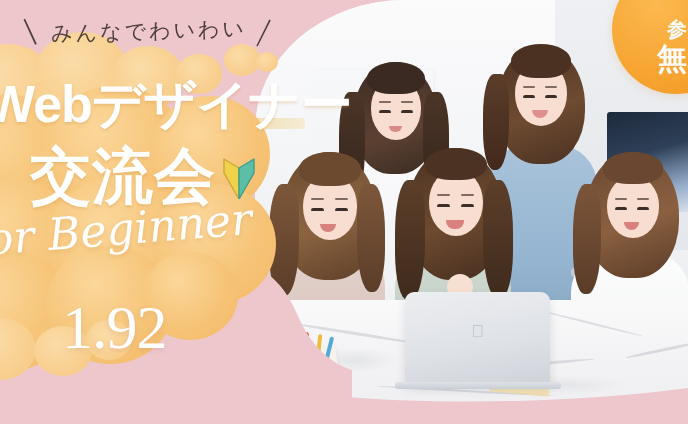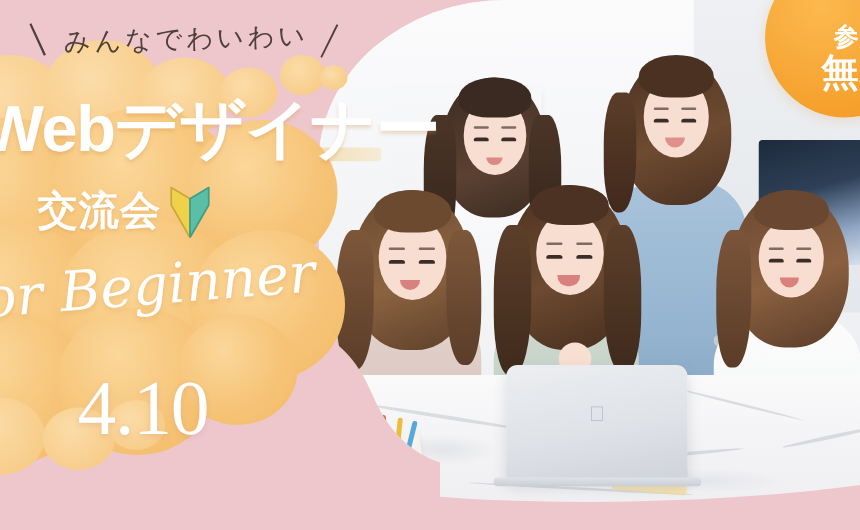--- a/index.html
+++ b/index.html
@@ -119,21 +119,21 @@
   #handwrite .hw{display:inline-block;transform:rotate(-1.5deg);padding:0 4px;}
 
   #title1{
     position:absolute;left:-14px;top:78px;width:370px;
     color:#fff;font-size:52px;font-weight:bold;letter-spacing:-1px;
     white-space:nowrap;line-height:1;
     text-shadow:0 2px 3px rgba(205,140,70,.28);
   }
   #title2{
     position:absolute;left:30px;top:146px;
-    color:#fff;font-size:32px;font-weight:bold;letter-spacing:1px;
+    color:#fff;font-size:61px;font-weight:bold;letter-spacing:1px;
     white-space:nowrap;line-height:1;
     display:flex;align-items:center;
     text-shadow:0 2px 3px rgba(205,140,70,.28);
   }
   
   .leaf{width:34px;height:44px;margin-left:6px;flex:0 0 auto;}
 
   #script{
     position:absolute;left:-30px;top:205px;width:360px;
     color:#fff;font-size:44px;line-height:1;
@@ -323,18 +323,18 @@
       <span>交流会</span>
       <svg class="leaf" viewBox="0 0 34 44">
         <path d="M17 44 L2 18 L2 4 L17 13 Z" fill="#efd24a" stroke="#caa83a" stroke-width="1.4" stroke-linejoin="round"></path>
         <path d="M17 44 L32 18 L32 4 L17 13 Z" fill="#5bbfa8" stroke="#3f9e89" stroke-width="1.4" stroke-linejoin="round"></path>
       </svg>
     </div>
 
     <div id="script">for Beginner</div>
 
     <div id="date-row">
-      <span id="date-main">4.10</span>
+      <span id="date-main">1.92</span>
     </div>
 
   </div>
 
 </div>
 
 </body></html>

